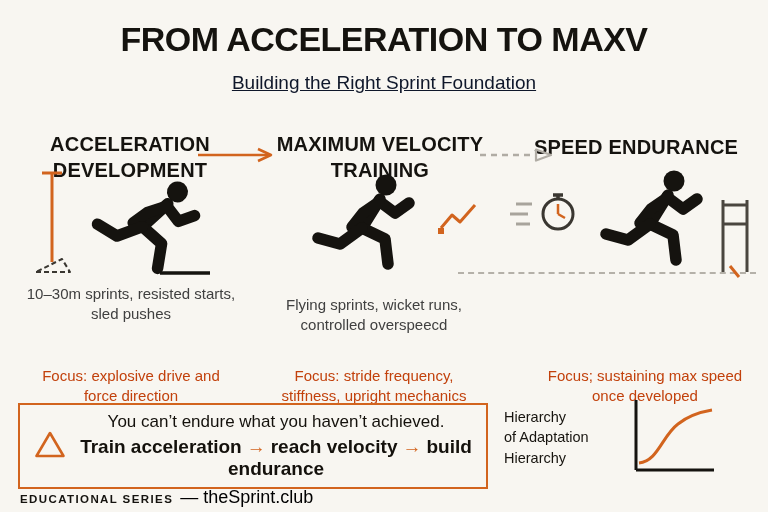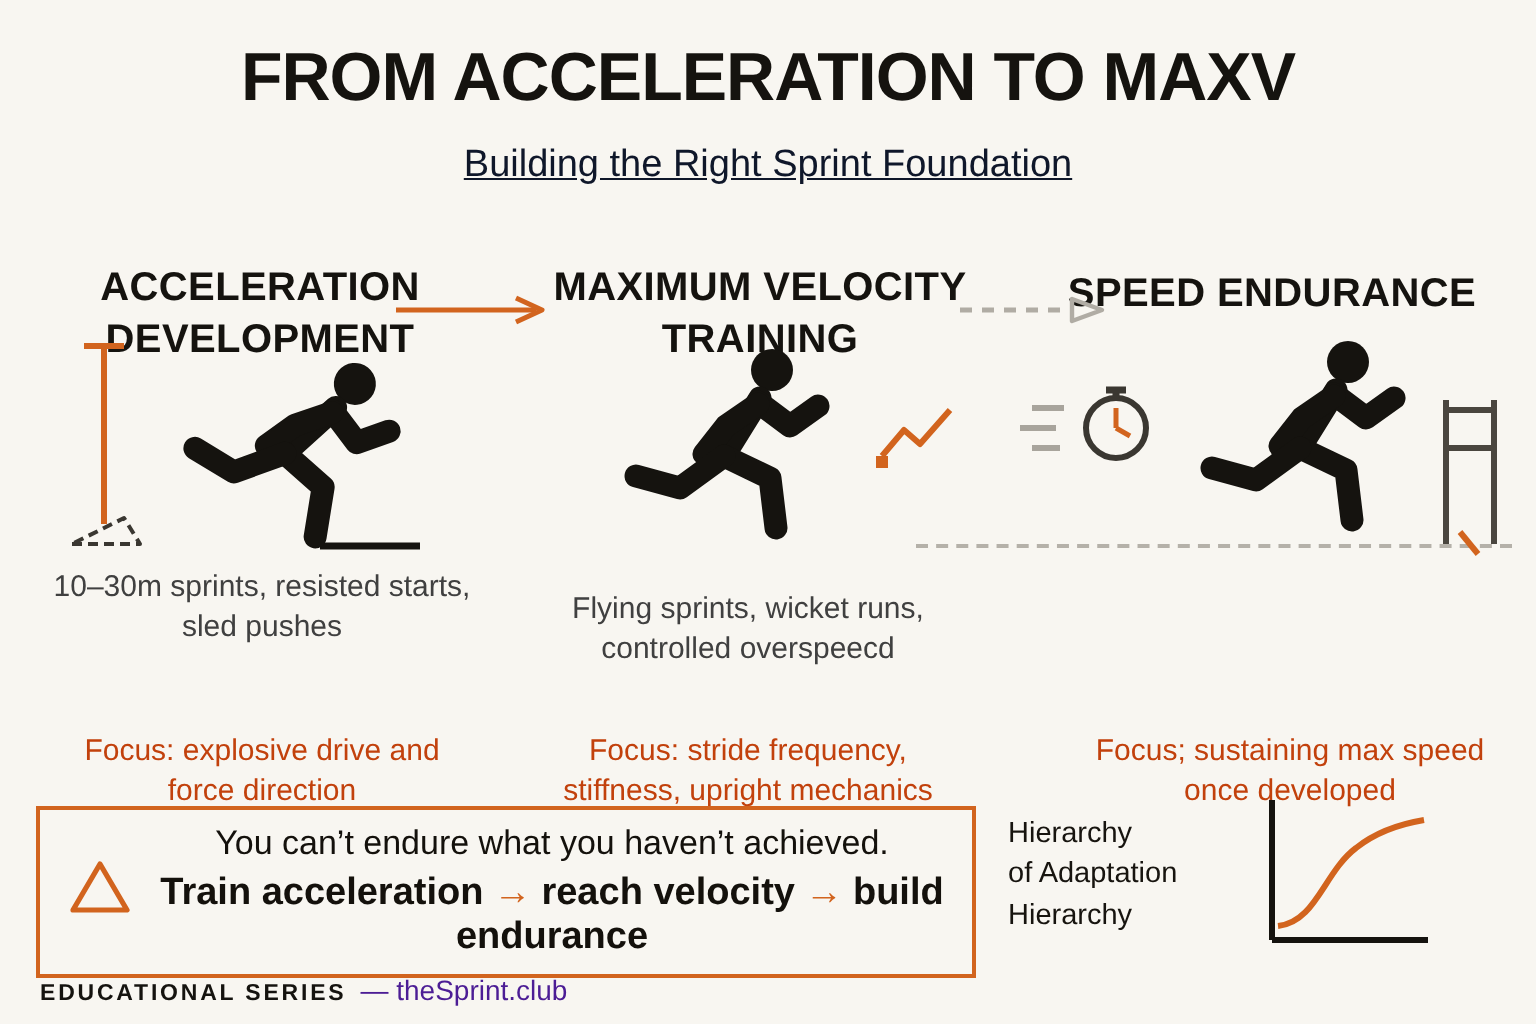--- a/index.html
+++ b/index.html
@@ -37,21 +37,21 @@
   .callout-text{flex:1;text-align:center;}
   .callout-line1{font-size:17px;color:#14110c;}
   .callout-line2{font-size:19px;font-weight:700;margin-top:4px;color:#14110c;}
   .callout-line2 .arr{color:#d2641e;padding:0 5px;font-weight:700;}
   .tri{margin-right:12px;flex:0 0 auto;}
   .hier-label{position:absolute;left:504px;top:407px;width:110px;
               font-size:14.5px;line-height:1.4;color:#17140f;}
   .hier-chart{position:absolute;left:626px;top:398px;}
   .footer{position:absolute;left:20px;top:487px;}
   .footer .series{font-weight:700;font-size:11.5px;letter-spacing:1.4px;}
-  .footer .brand{font-size:14px;margin-left:7px;color:#4c1d95;}
+  .footer .brand{font-size:18px;margin-left:7px;color:#000000;}
 </style>
 </head>
 <body>
 
 <div class="page">
 
   <svg width="0" height="0" style="position:absolute" aria-hidden="true">
     <defs>
       <g id="runner-shape">
         <circle cx="80" cy="13" r="10.5" fill="#15130f"></circle>

